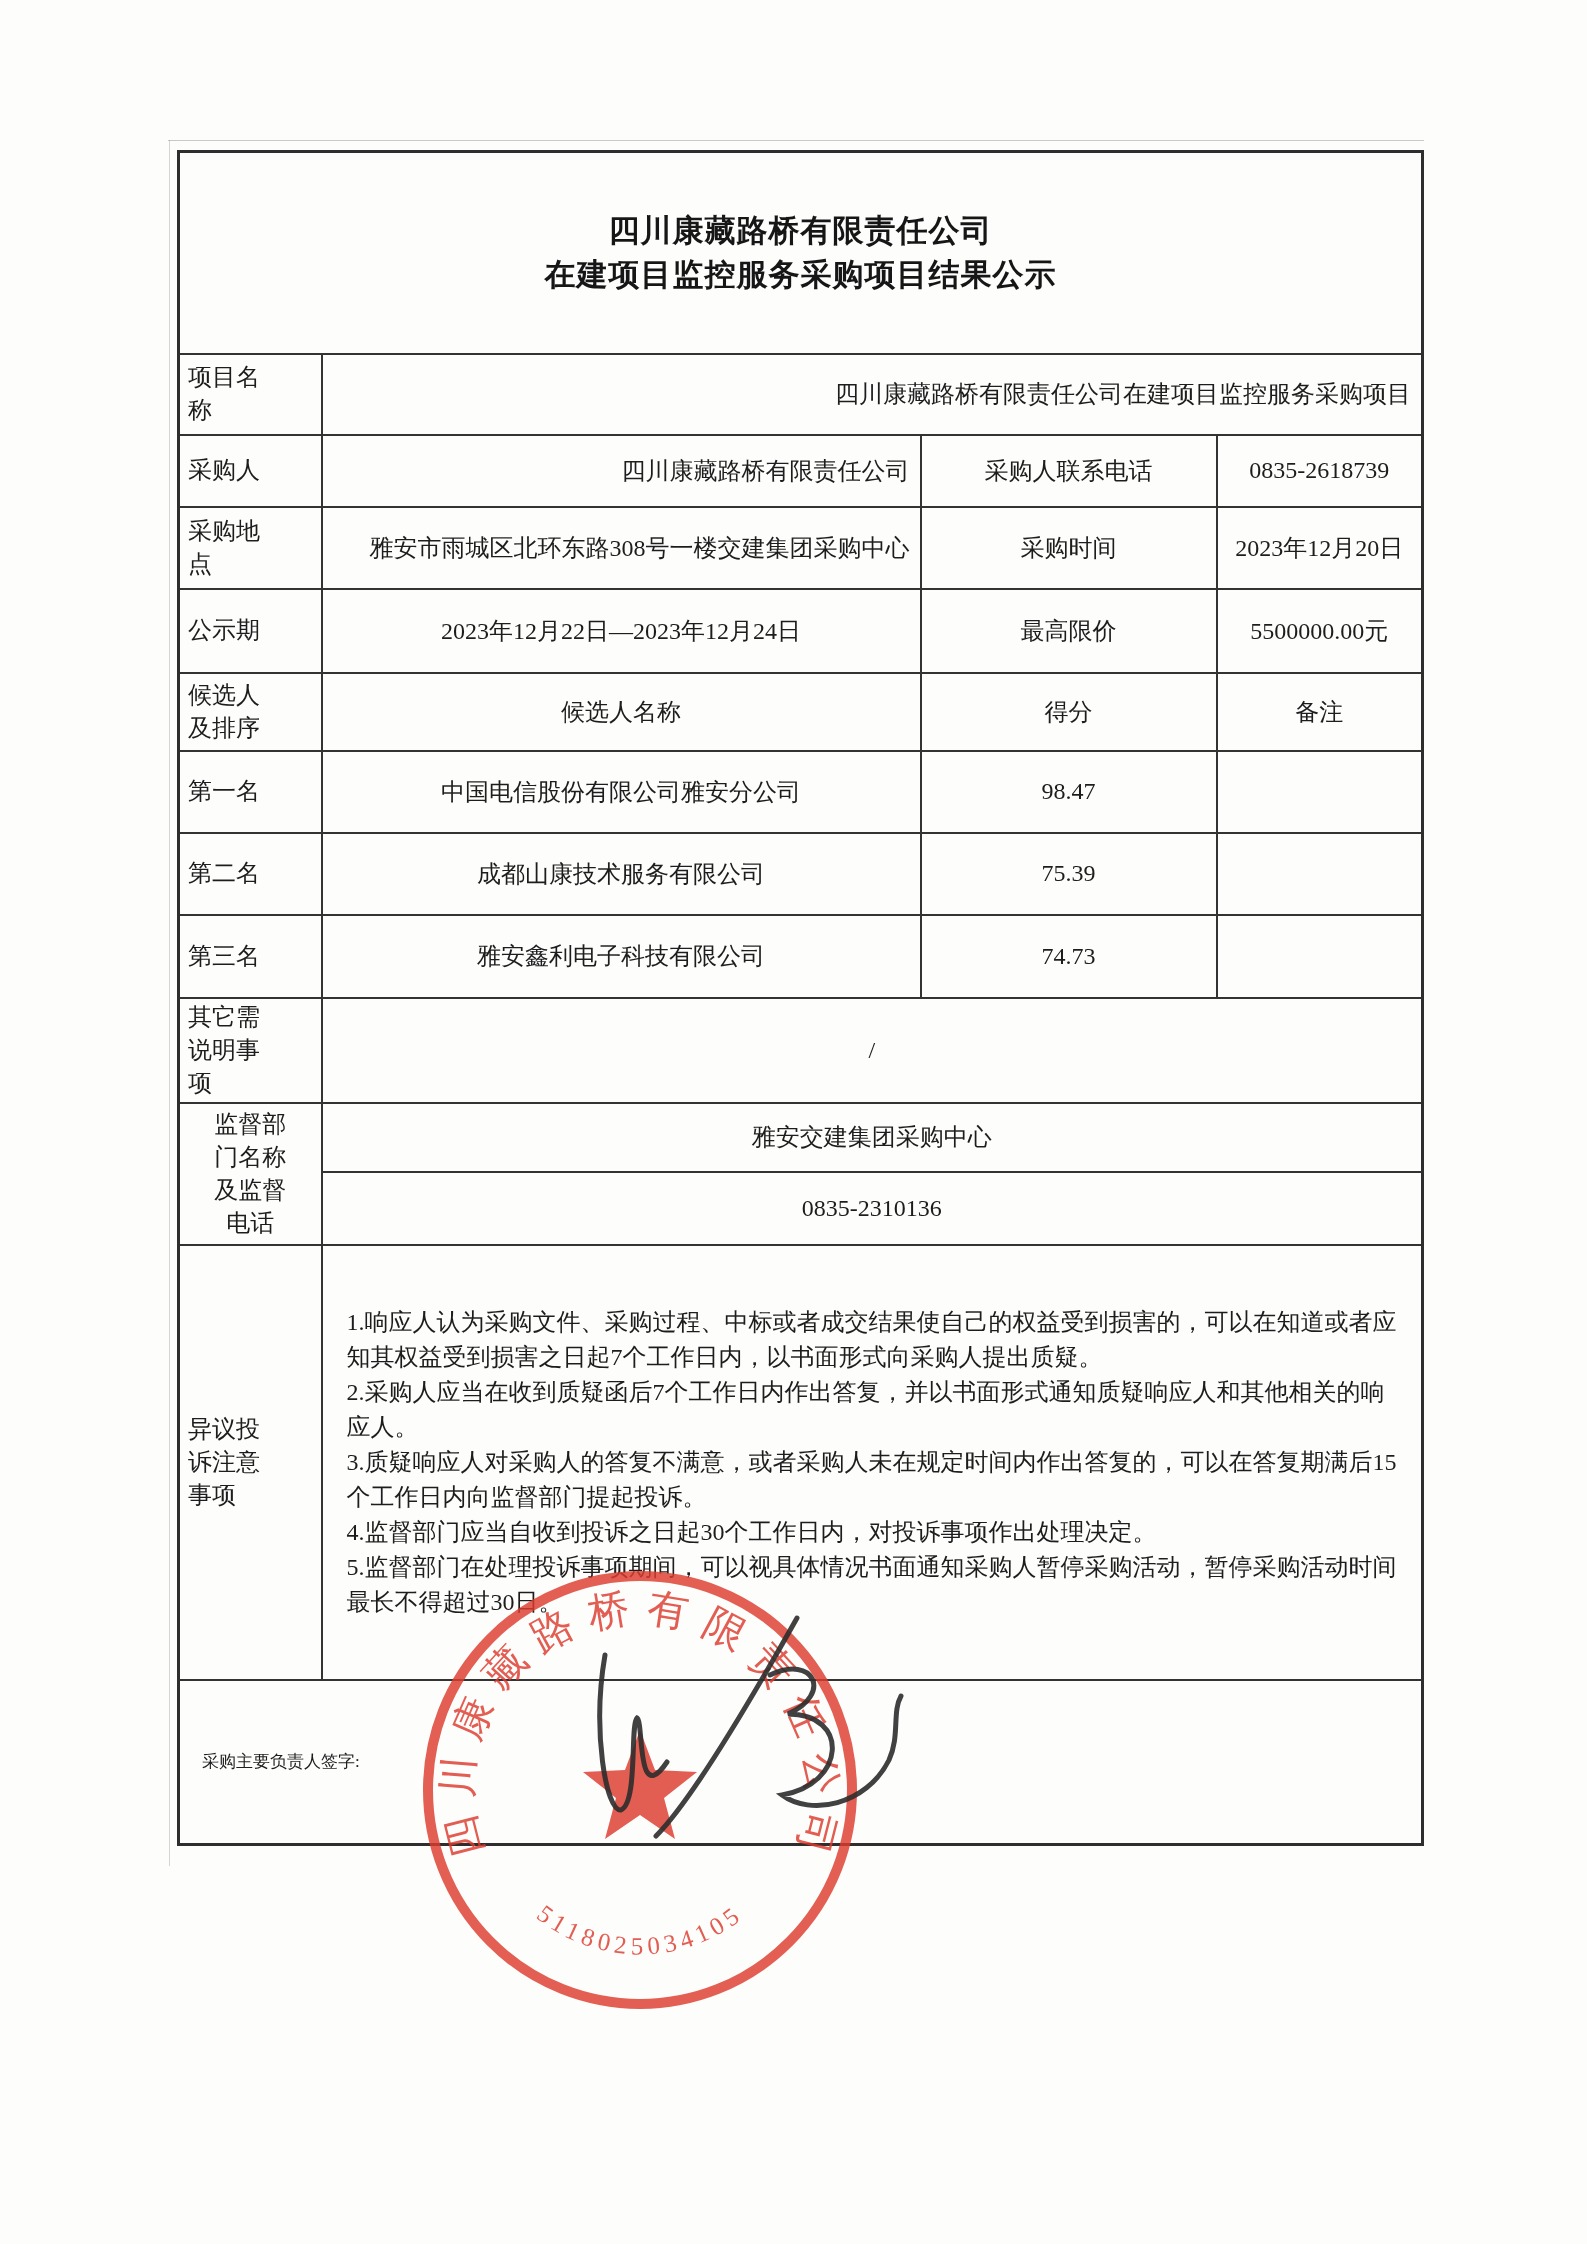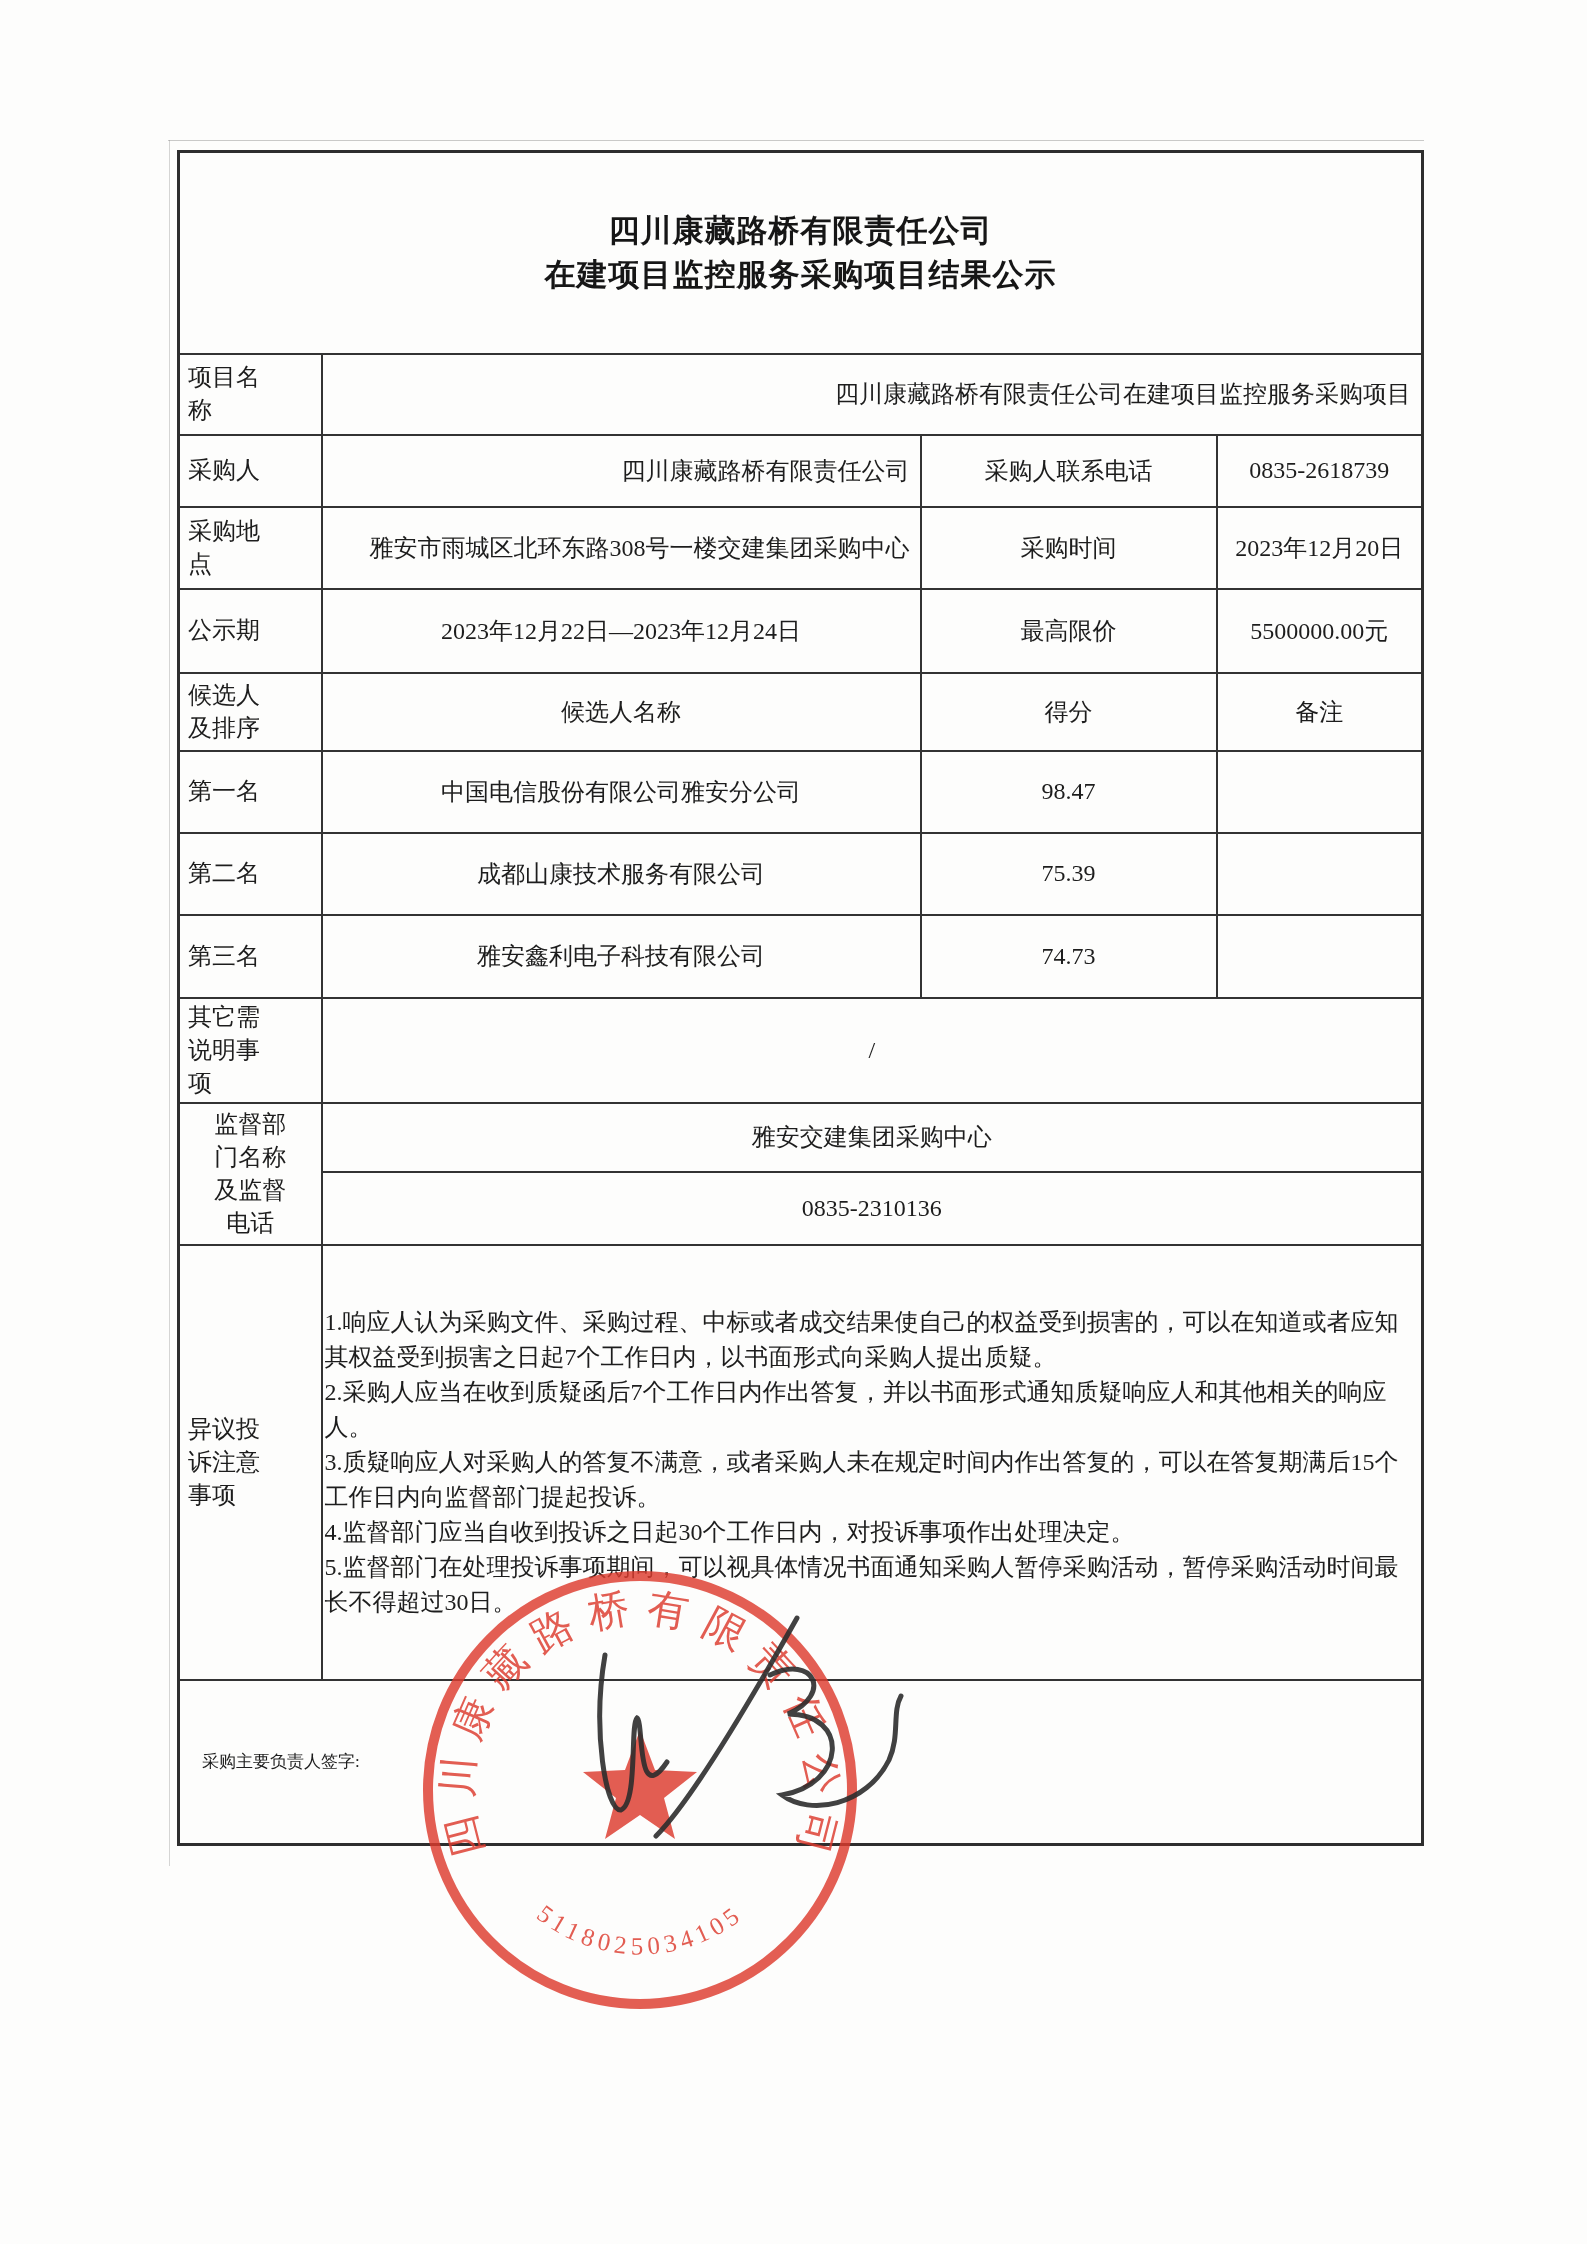--- a/index.html
+++ b/index.html
@@ -26,21 +26,21 @@
     font-size:24px;
     vertical-align:middle;
     overflow:hidden;
   }
   .title-cell{text-align:center;padding:14px 0;}
   .t-line{font-weight:700;font-size:31px;line-height:44px;letter-spacing:1px;color:#161616;}
   .lbl{padding:2px 6px 2px 8px;text-align:left;white-space:pre-line;line-height:33px;}
   .lbl-c{padding:2px 12px;text-align:center;white-space:pre-line;line-height:33px;}
   .val-l{padding:2px 10px;text-align:right;line-height:34px;}
   .c{text-align:center;padding:2px 6px;border-radius:8px;}
-  .dispute-text{padding:8px 2px;text-align:left;line-height:35px;vertical-align:middle;}
+  .dispute-text{padding:8px 24px;text-align:left;line-height:35px;vertical-align:middle;}
   .dispute-text div{margin:0;}
   .sig-cell{padding-left:22px;text-align:left;font-size:17px;}
 
   
   .stamp{position:absolute;left:410px;top:1562px;width:460px;height:455px;z-index:5;pointer-events:none;}
   .signature{position:absolute;left:520px;top:1600px;width:400px;height:260px;z-index:6;pointer-events:none;}
 </style>
 </head>
 <body>
 

